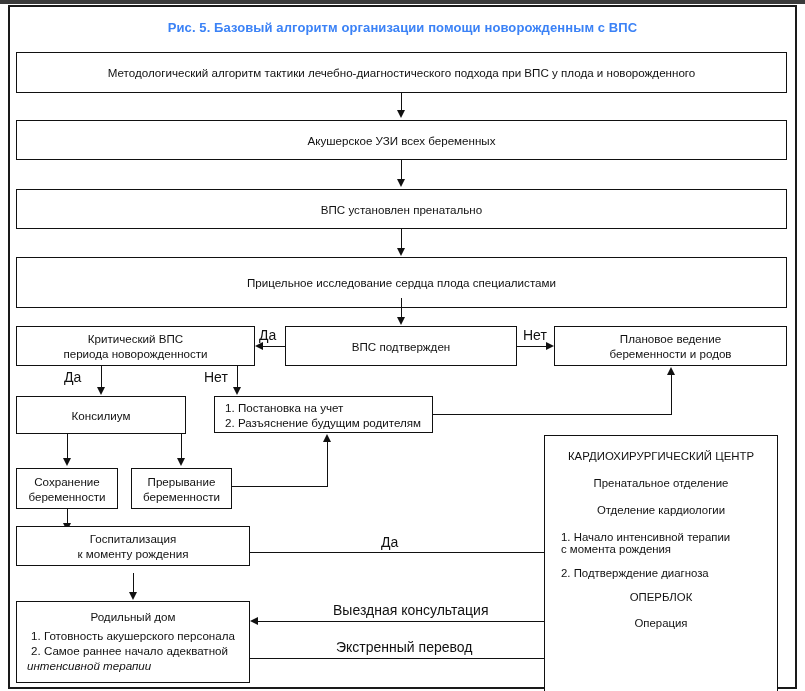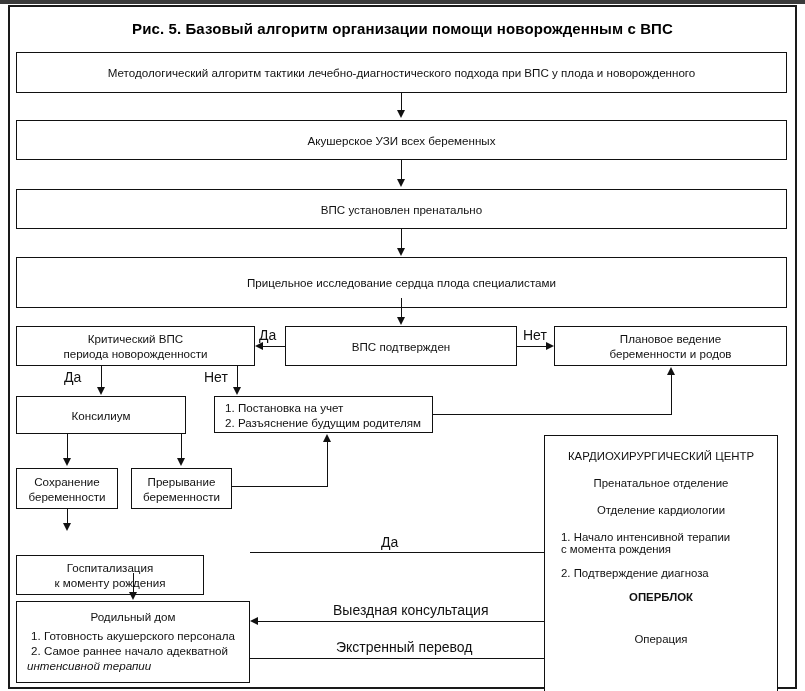--- a/index.html
+++ b/index.html
@@ -36,24 +36,24 @@
     height: 684px;
     border: 2px solid #1a1a1a;
     box-sizing: border-box;
   }
   .figure-title {
     position: absolute;
     left: 8px;
     top: 20px;
     width: 789px;
     text-align: center;
-    font-size: 15px;
+    font-size: 13px;
     font-weight: bold;
     letter-spacing: 0.1px;
-    color: #000000;
+    color: #3b82f6;
   }
   
   .box {
     position: absolute;
     border: 1.4px solid #111111;
     box-sizing: border-box;
     background: #ffffff;
     font-size: 11.6px;
     line-height: 15px;
     color: #111111;
@@ -219,21 +219,21 @@
     <span class="ln">беременности</span>
   </div>
 
   <div class="hline" style="left:232px; top:486px; width:96px;"></div>
   <div class="vline" style="left:327px; top:442px; height:45px;"></div>
   <div class="arrow-up" style="left:323px; top:434px;"></div>
 
   <div class="vline" style="left:67px; top:509px; height:15px;"></div>
   <div class="arrow-down" style="left:63px; top:523px;"></div>
 
-  <div class="box" style="left:16px; top:555px; width:188px; height:40px;">
+  <div class="box" style="left:16px; top:526px; width:234px; height:40px;">
     <span class="ln">Госпитализация</span>
     <span class="ln">к моменту рождения</span>
   </div>
 
   <div class="hline" style="left:250px; top:552px; width:296px;"></div>
   <div class="arrow-right" style="left:545px; top:548px;"></div>
   <div class="edge-label" style="left:381px; top:534px;">Да</div>
 
   <div class="vline" style="left:133px; top:573px; height:20px;"></div>
   <div class="arrow-down" style="left:129px; top:592px;"></div>
@@ -253,17 +253,17 @@
   <div class="arrow-right" style="left:545px; top:654px;"></div>
   <div class="edge-label" style="left:336px; top:639px;">Экстренный перевод</div>
 
   <div class="panel" style="left:544px; top:435px; width:234px; height:288px; padding:14px 8px 10px 8px;">
     <div class="c" style="margin-bottom:15px;">КАРДИОХИРУРГИЧЕСКИЙ ЦЕНТР</div>
     <div class="c" style="margin-bottom:15px;">Пренатальное отделение</div>
     <div class="c" style="margin-bottom:15px;">Отделение кардиологии</div>
     <div class="l" style="margin-left:8px;">1. Начало интенсивной терапии</div>
     <div class="l" style="margin-left:8px; margin-bottom:12px;">    с момента рождения</div>
     <div class="l" style="margin-left:8px; margin-bottom:12px;">2. Подтверждение диагноза</div>
-    <div class="c" style="margin-bottom:30px;font-weight:bold;">ОПЕРБЛОК</div>
+    <div class="c" style="margin-bottom:14px;">ОПЕРБЛОК</div>
     <div class="c">Операция</div>
   </div>
 
 </div>
 
 </body></html>

